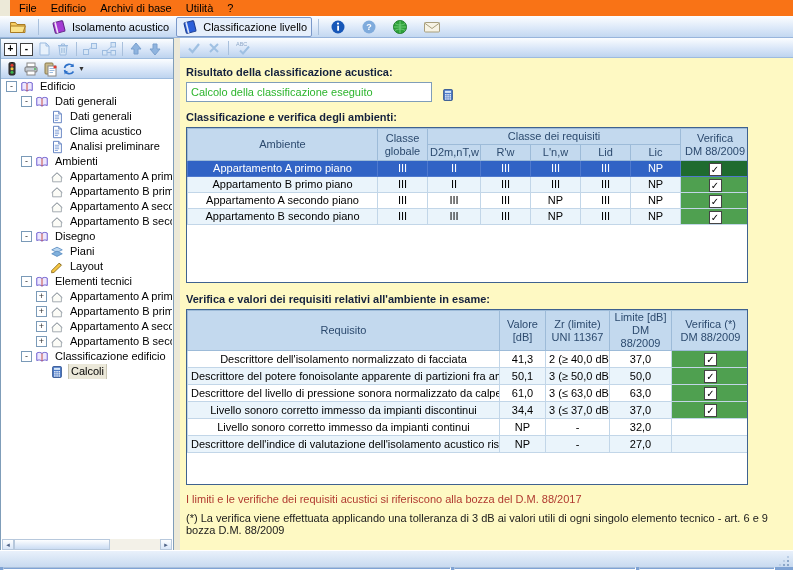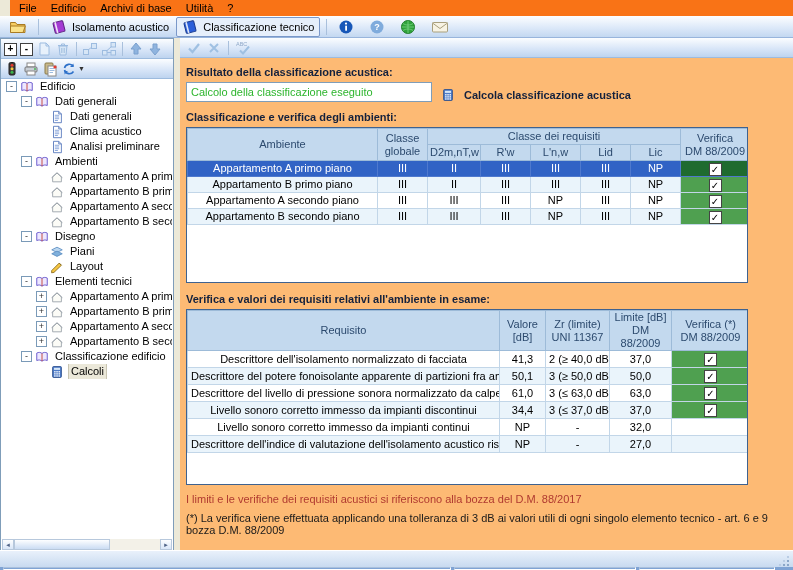--- a/index.html
+++ b/index.html
@@ -39,21 +39,21 @@
   .tree-label.sel{background:#EBE8D9;border:1px solid #C9C5B2;}
   .hscroll{position:absolute;left:1px;right:1px;bottom:1px;height:11px;background:#FAF9F3;
     display:flex;align-items:stretch;}
   .hs-btn{flex:none;width:12px;background:linear-gradient(#FDFEFF,#D9E6F8);border:1px solid #B7C8DC;
     color:#4D6185;font-size:7px;line-height:9px;text-align:center;box-sizing:border-box;}
   .hs-track{flex:1;position:relative;background:#F3F1E8;}
   .hs-thumb{position:absolute;left:0;top:0;bottom:0;width:96px;background:linear-gradient(#FDFEFF,#CBDCF3);
     border:1px solid #B7C8DC;box-sizing:border-box;}
   .splitter{position:absolute;left:174px;top:38px;width:6px;bottom:18px;background:#ECE9D8;}
   
-  .main{position:absolute;left:180px;right:0;top:38px;bottom:18px;background:#fdba74;}
+  .main{position:absolute;left:180px;right:0;top:38px;bottom:18px;background:#fef9c3;}
   .main-strip{height:20px;background:linear-gradient(#FBFDFF,#D9E6F8 55%,#BED4EF);
     border-bottom:1px solid #9DBBDE;display:flex;align-items:center;padding:0 6px;gap:4px;box-sizing:border-box;}
   .content{position:absolute;left:0;right:0;top:20px;bottom:0;padding:6px 0 0 6px;box-sizing:border-box;overflow:hidden;}
   .section-label{font-weight:bold;color:#14213D;margin:2px 0 4px 0;}
   .result-row{display:flex;align-items:flex-end;gap:9px;margin-bottom:9px;}
   .result-box{width:236px;height:18px;line-height:18px;background:#fff;border:1px solid #7F9DB9;
     padding:0 4px;color:#2DB52D;overflow:hidden;white-space:nowrap;}
   .calc-btn{display:flex;align-items:center;gap:5px;font-weight:bold;color:#14213D;cursor:default;}
   .tablebox{width:562px;background:#fff;border:1px solid #3F628F;box-sizing:border-box;overflow:hidden;}
   .tb1{height:156px;margin-bottom:10px;}
@@ -125,21 +125,21 @@
         </div>
         <div class="tb-btn active">
           <span>
             <svg class="i18" viewBox="0 0 18 16">
               <g transform="rotate(-14 9 8)">
                 <rect x="4" y="2.5" width="10" height="11" rx="1" fill="#2B5FD9" stroke="#1A3A8C"></rect>
                 <rect x="5.5" y="2.5" width="1.6" height="11" fill="#fff" opacity="0.85"></rect>
               </g>
             </svg>
           </span>
-          <span class="tb-label">Classificazione tecnico</span>
+          <span class="tb-label">Classificazione livello</span>
         </div>
       </span>
     <div class="tb-sep"></div>
     <span id="right-btns-host" style="display:flex;gap:5px;align-items:center;">
         <div class="tb-btn">
           <span>
             <svg class="i16" viewBox="0 0 16 16">
               <circle cx="8" cy="8" r="6.5" fill="#1757B8"></circle>
               <rect x="7.2" y="6.7" width="1.8" height="5" fill="#fff"></rect>
               <circle cx="8" cy="4.6" r="1.1" fill="#fff"></circle>
@@ -548,21 +548,20 @@
                   <rect x="9.7" y="7" width="1.7" height="1.5"></rect>
                   <rect x="4.7" y="9.4" width="1.7" height="1.5"></rect>
                   <rect x="7.2" y="9.4" width="1.7" height="1.5"></rect>
                   <rect x="9.7" y="9.4" width="1.7" height="1.5"></rect>
                   <rect x="4.7" y="11.8" width="1.7" height="1.5"></rect>
                   <rect x="7.2" y="11.8" width="1.7" height="1.5"></rect>
                   <rect x="9.7" y="11.8" width="1.7" height="1.5"></rect>
                 </g>
               </svg>
             </span>
-          <span>Calcola classificazione acustica</span>
         </div>
       </div>
 
       <div class="section-label">Classificazione e verifica degli ambienti:</div>
       <div class="tablebox tb1" id="table1-host">
           <table class="grid t1">
             <colgroup>
               <col style="width:190px">
               <col style="width:50px">
               <col style="width:53px">

